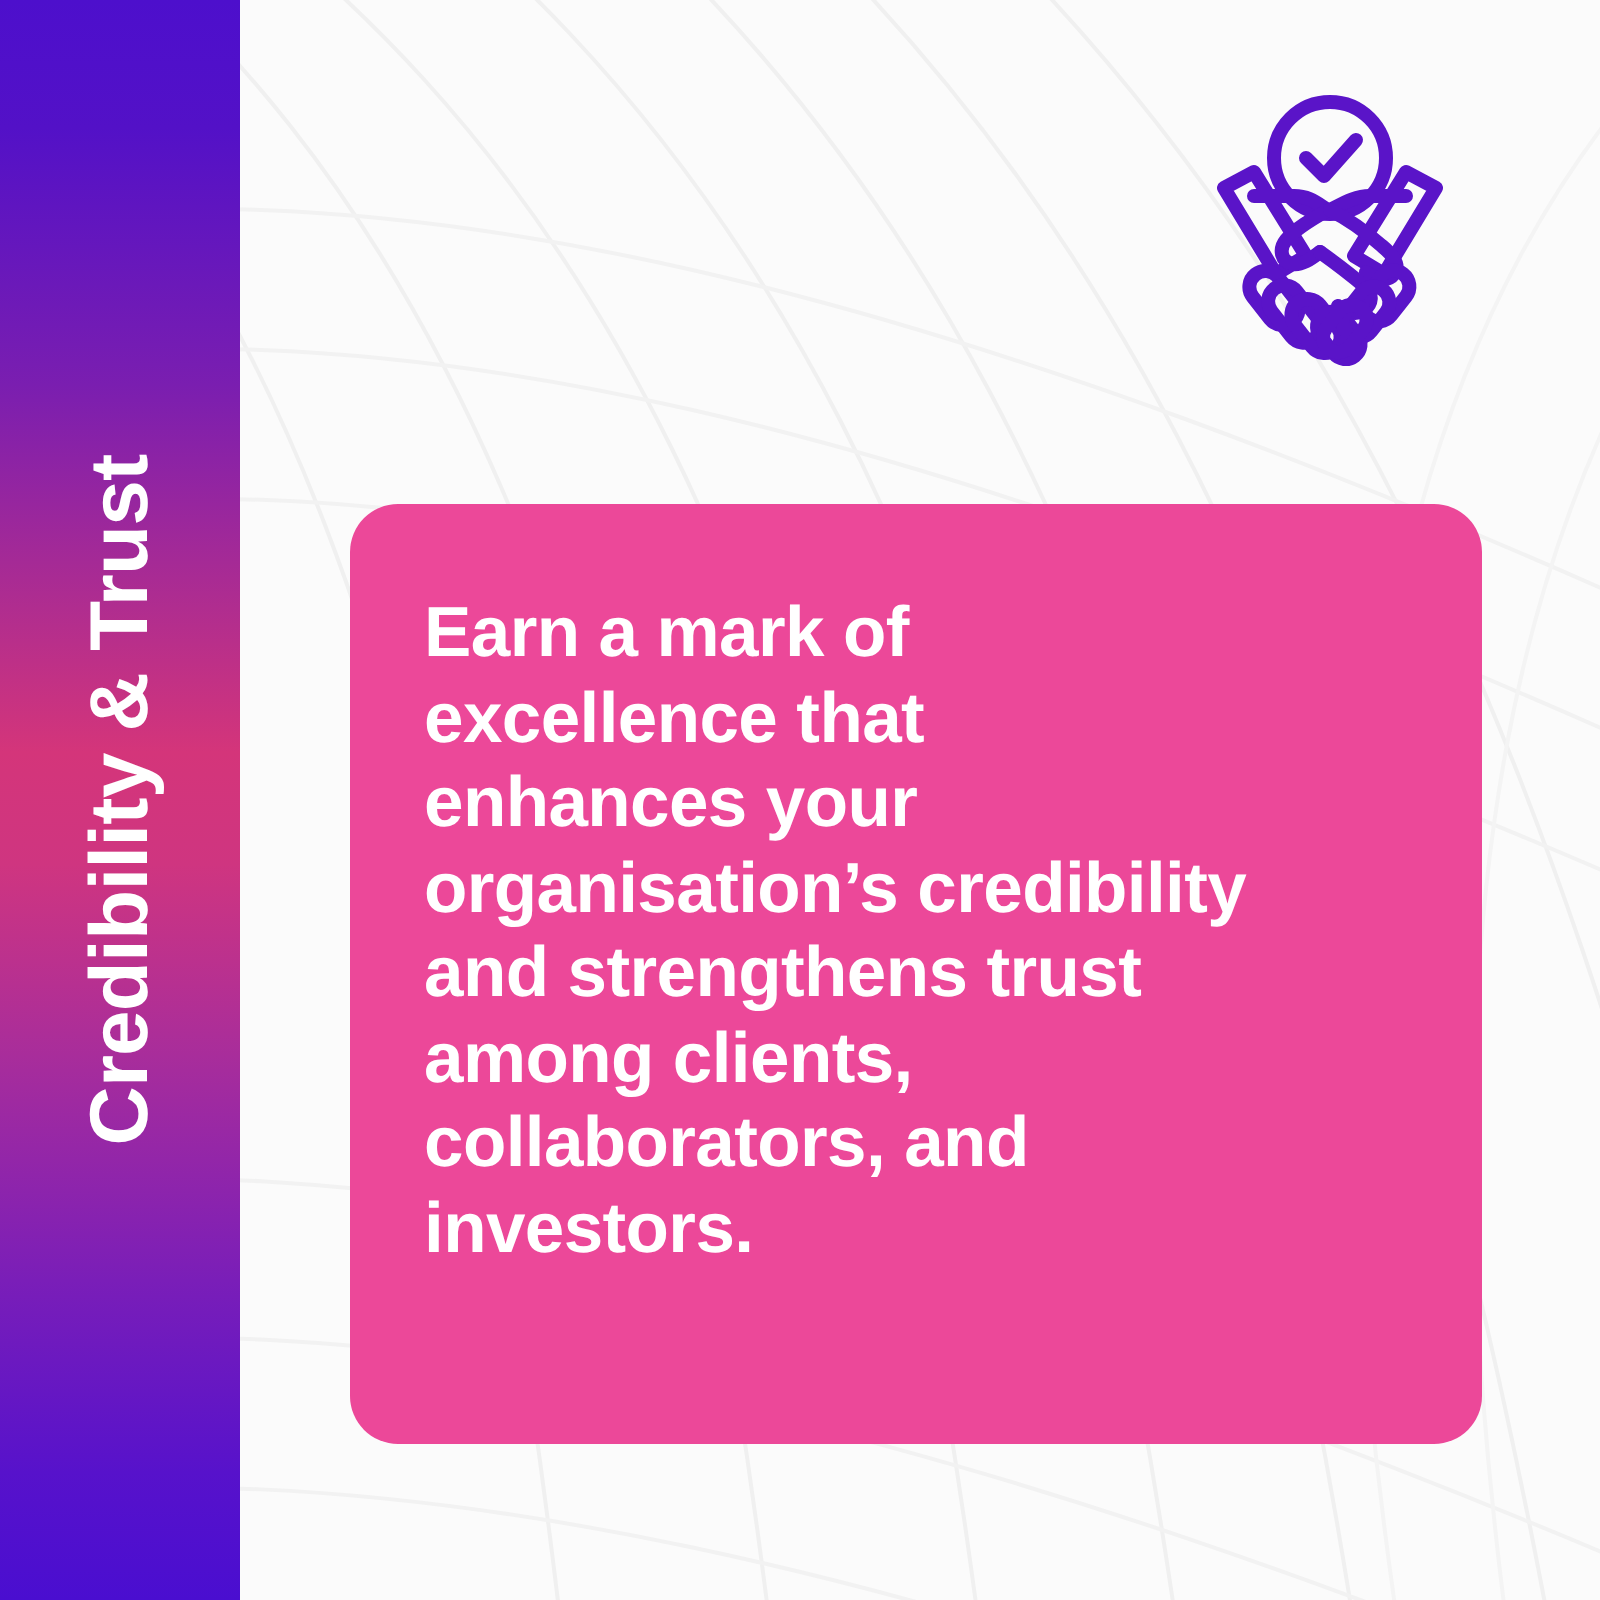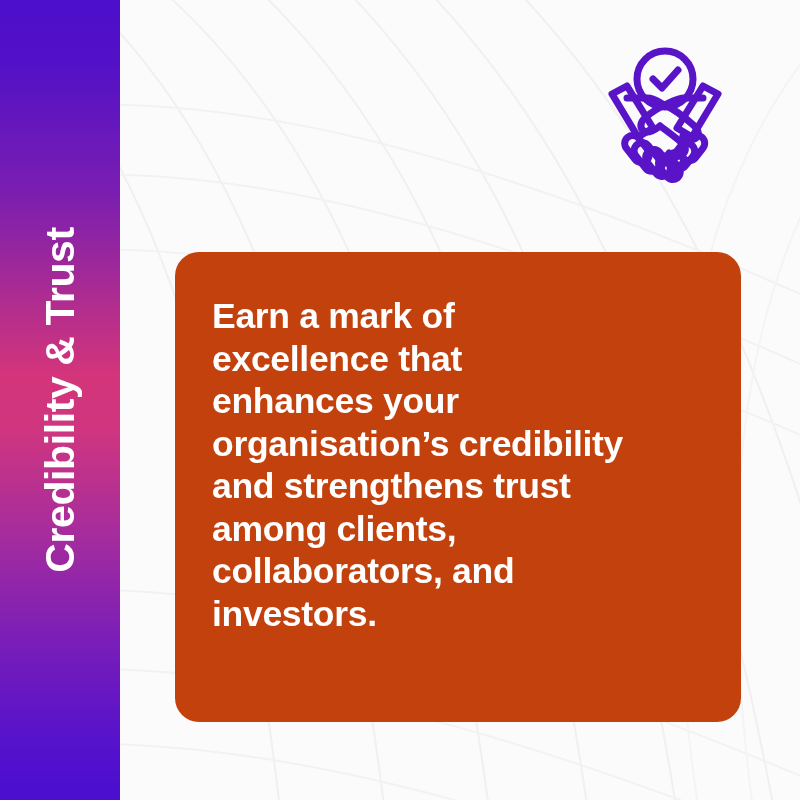--- a/index.html
+++ b/index.html
@@ -77,21 +77,21 @@
     z-index: 2;
   }
 
   
   .card {
     position: absolute;
     left: 175px;
     top: 252px;
     width: 566px;
     height: 470px;
-    background: #c2410c;
+    background: #ec4899;
     border-radius: 24px;
     z-index: 2;
   }
 
   .card-text {
     position: absolute;
     left: 37px;
     top: 43px;
     width: 500px;
     color: #ffffff;

